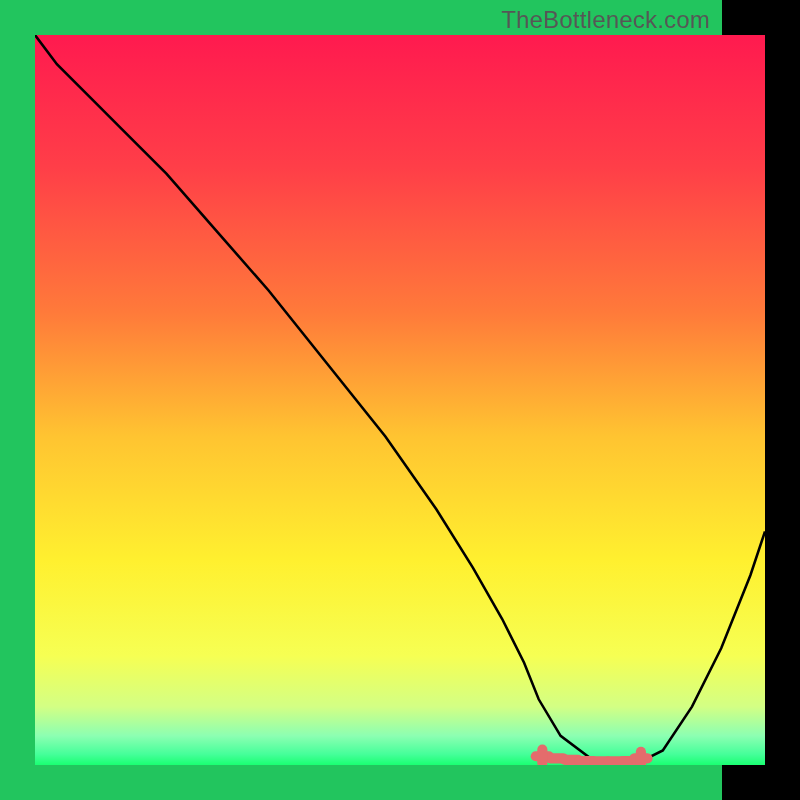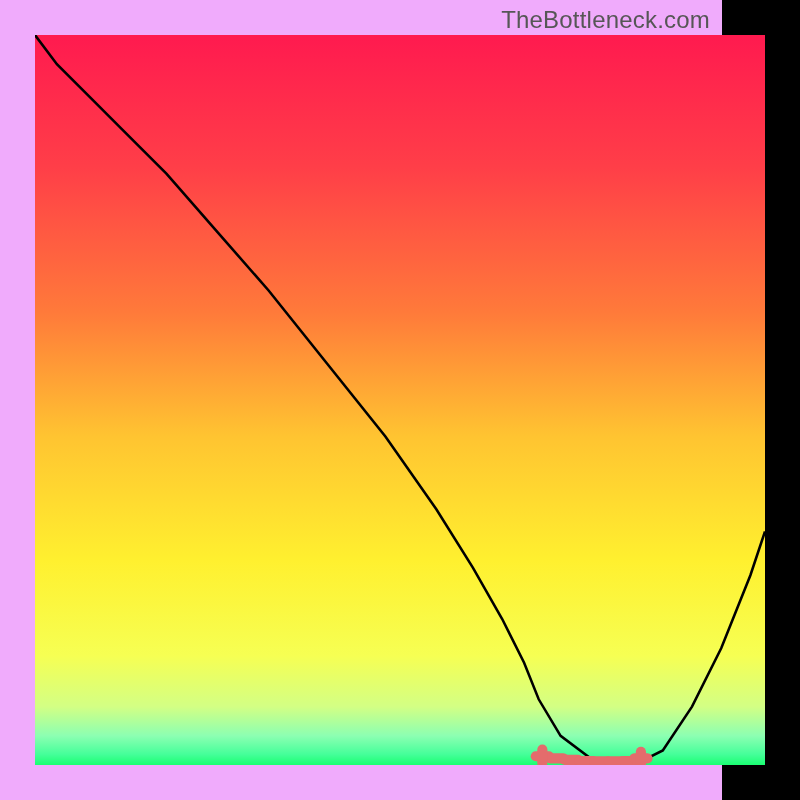--- a/index.html
+++ b/index.html
@@ -7,21 +7,21 @@
     padding: 0;
     width: 800px;
     height: 800px;
     background: #000000;
     overflow: hidden;
   }
   .frame {
     position: relative;
     width: 722px;
     height: 800px;
-    background: #f0abfc;
+    background: #22c55e;
   }
   .watermark {
     position: absolute;
     top: 6px;
     right: 12px;
     font-family: Arial, Helvetica, sans-serif;
     font-size: 24px;
     color: #565656;
     letter-spacing: 0.2px;
   }

